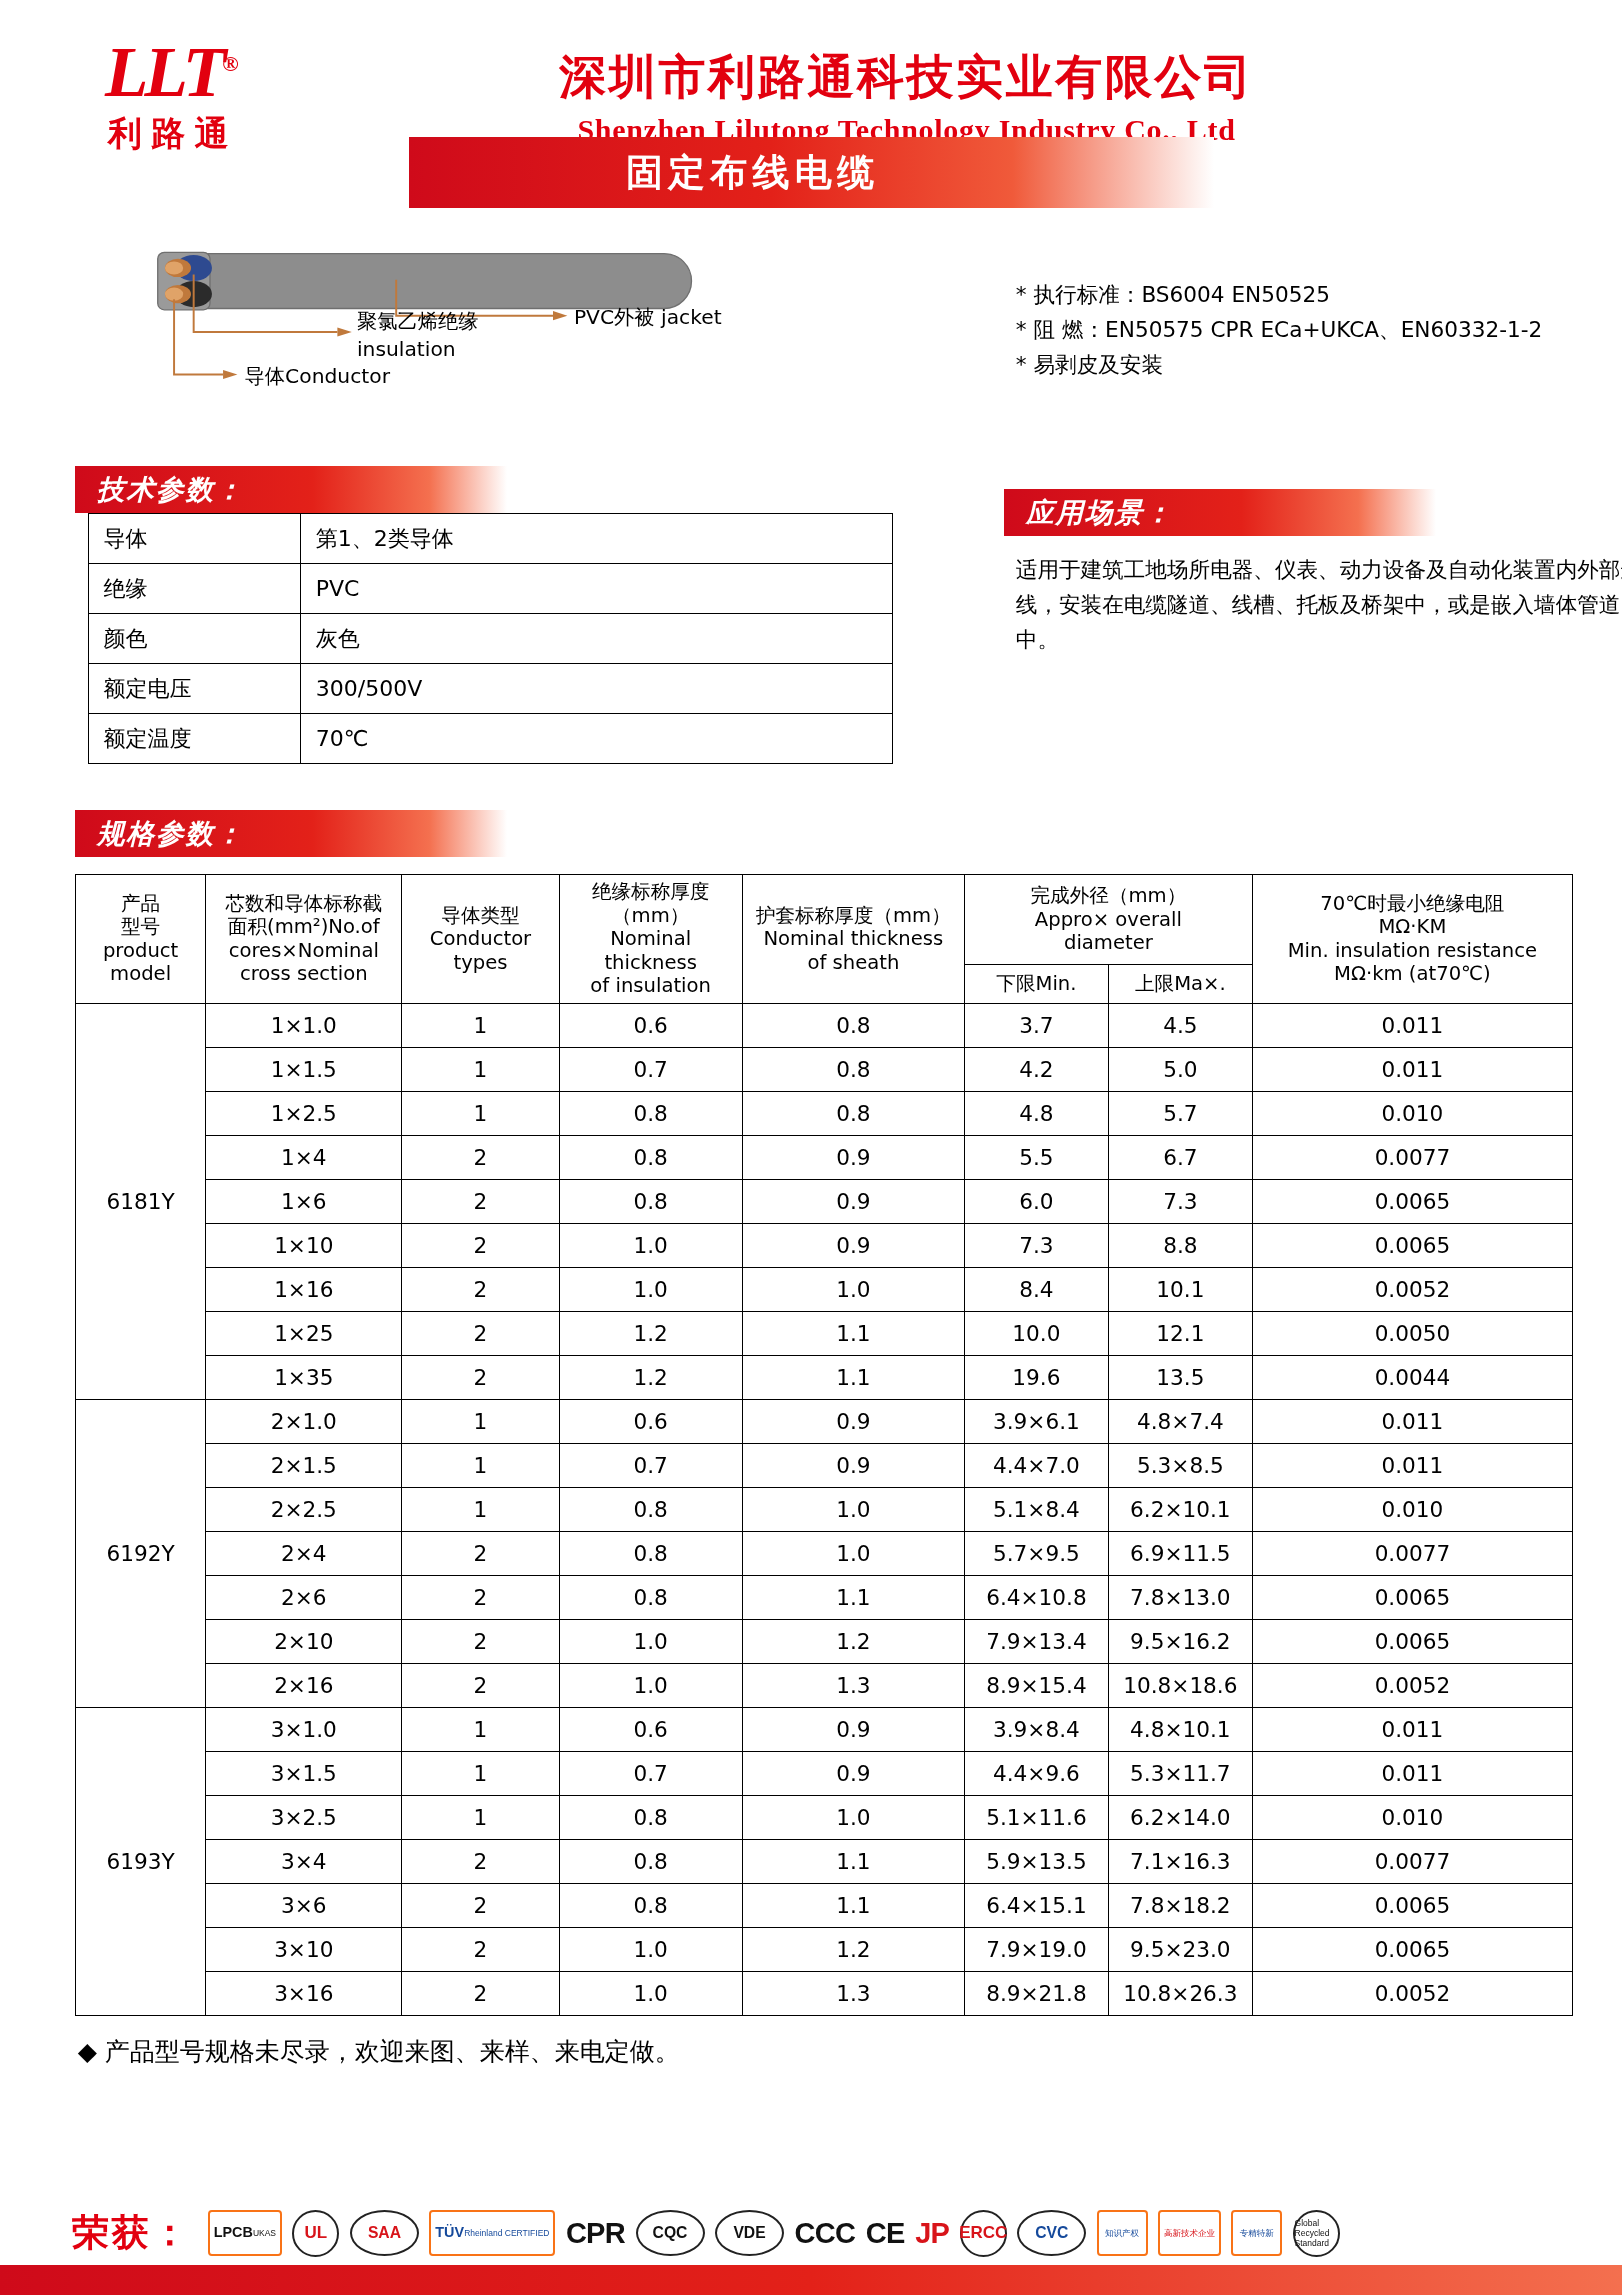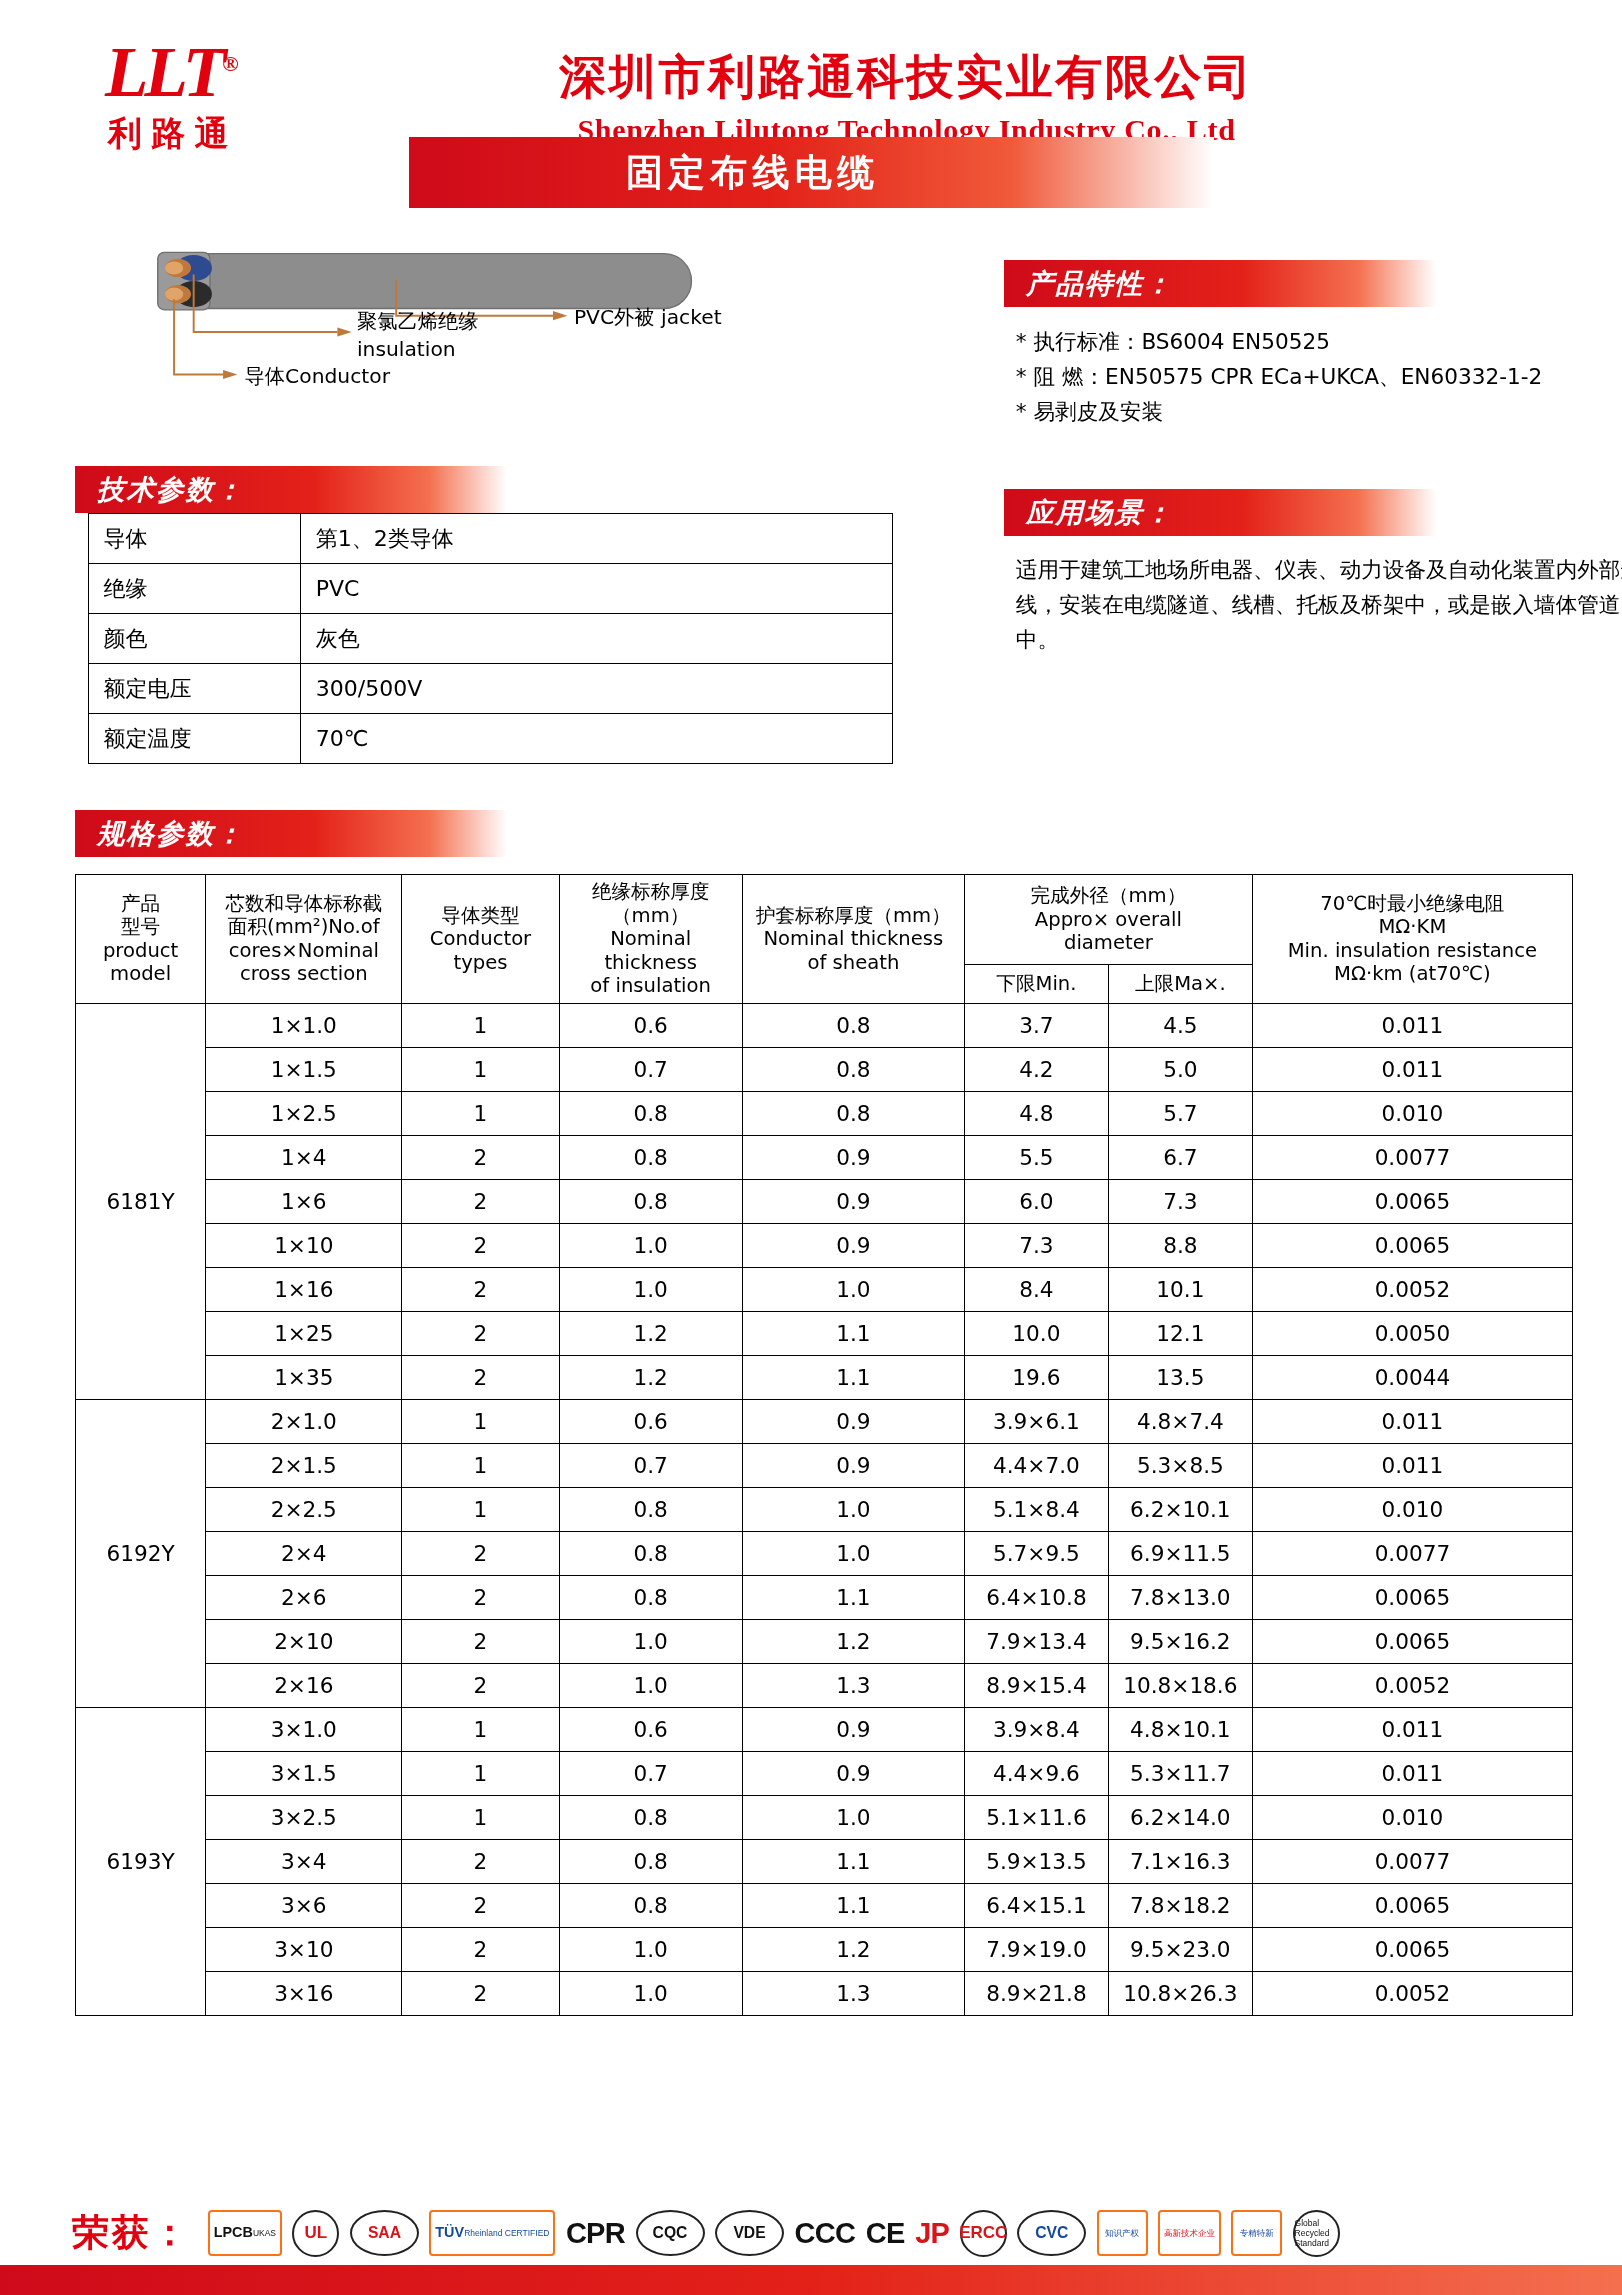--- a/index.html
+++ b/index.html
@@ -390,23 +390,20 @@
           </tr>
           <tr>
             <td class="k">额定温度</td>
             <td>70℃</td>
           </tr>
         </tbody>
       </table>
     </div>
 
     <div class="right-col">
-      <div class="sec-head sec-head-feat">
-        <span>产品特性：</span>
-      </div>
       <div class="feat-body">
         <div>* 执行标准：BS6004  EN50525</div>
         <div>* 阻 燃：EN50575 CPR ECa+UKCA、EN60332-1-2</div>
         <div>* 易剥皮及安装</div>
       </div>
     </div>
 
     <div class="right-col2">
       <div class="sec-head sec-head-app">
         <span>应用场景：</span>
@@ -660,20 +657,21 @@
           <td>2</td>
           <td>1.0</td>
           <td>1.3</td>
           <td>8.9×21.8</td>
           <td>10.8×26.3</td>
           <td>0.0052</td>
         </tr>
       </tbody>
     </table>
 
+    <div class="note">◆ 产品型号规格未尽录，欢迎来图、来样、来电定做。</div>
   </div>
 
   <div class="footer">
     <div class="cert-row">
       <div class="ronghuo">荣获：</div>
 
       <div class="cert cert-box">
         <span>LPCB</span>
         <span class="sub">UKAS</span>
       </div>

